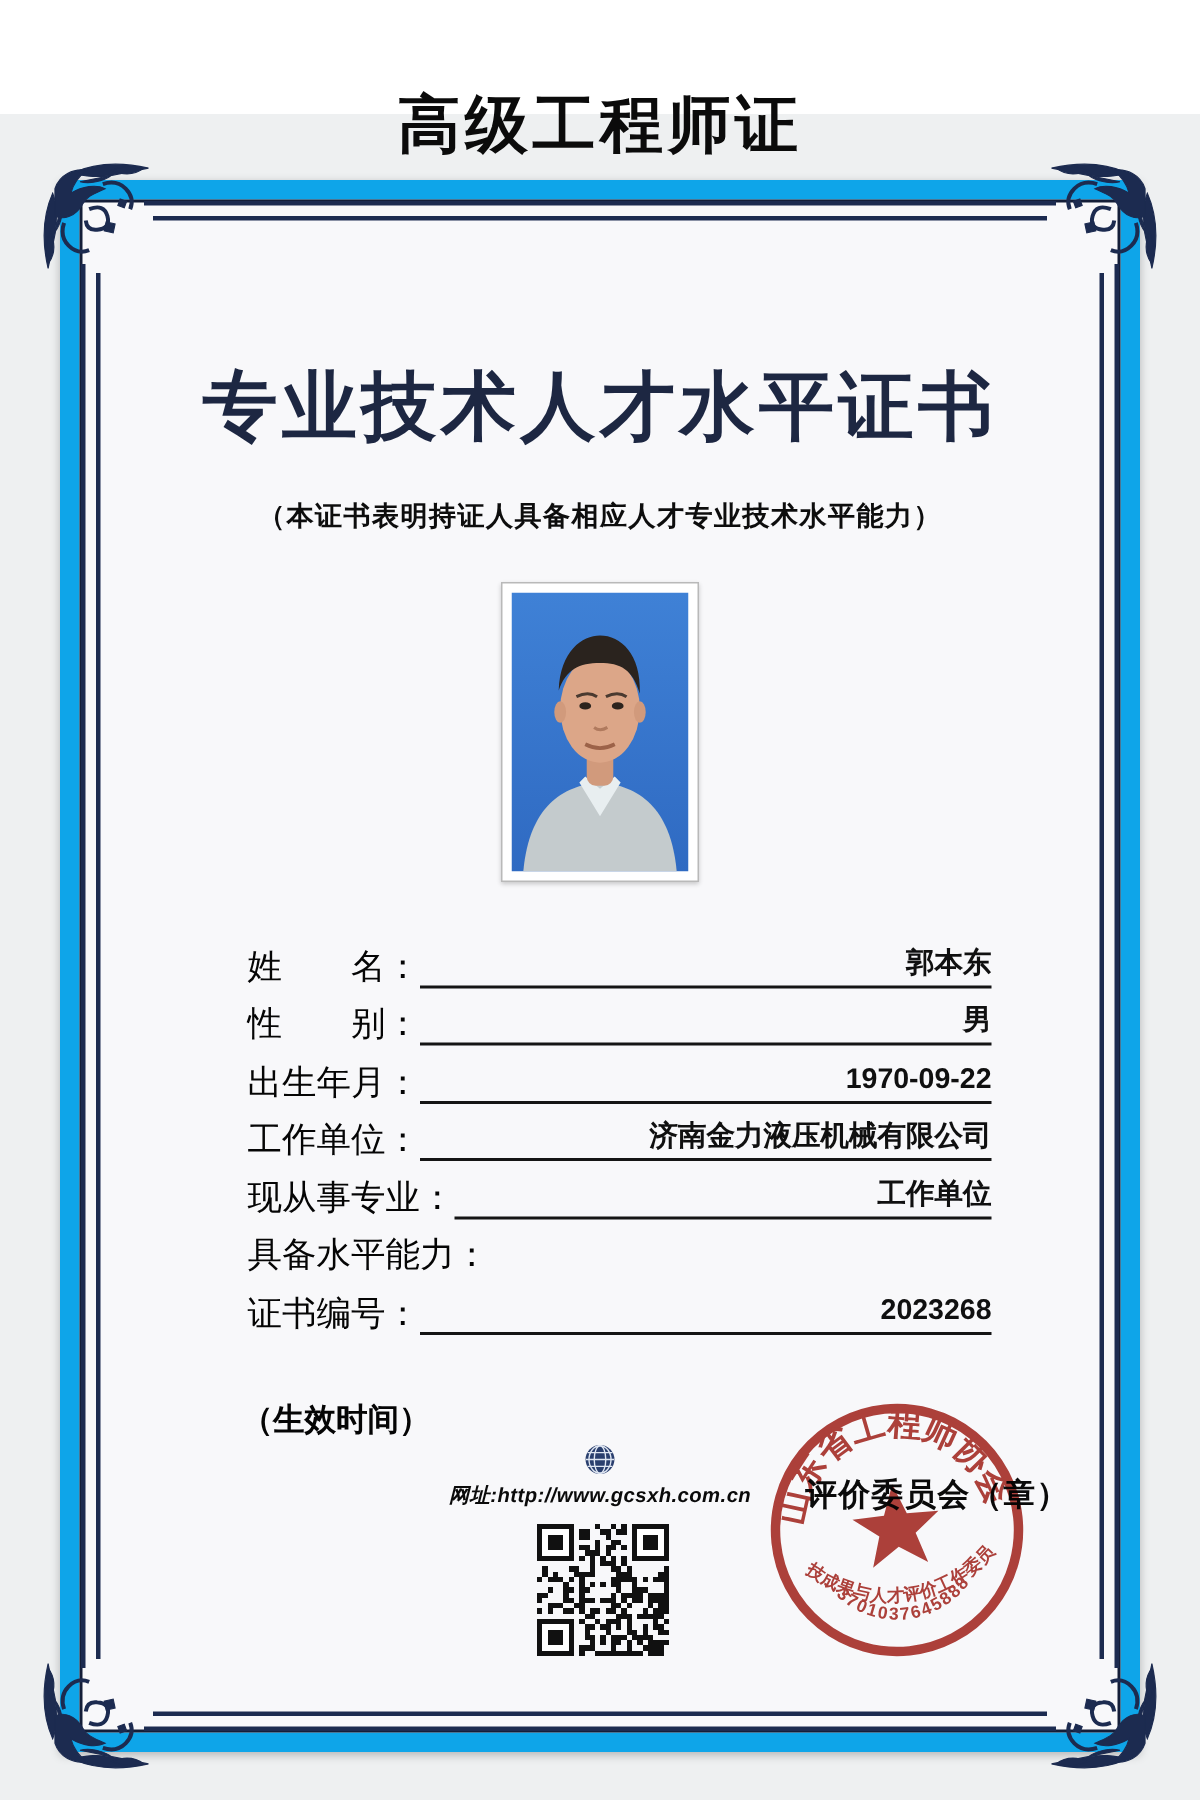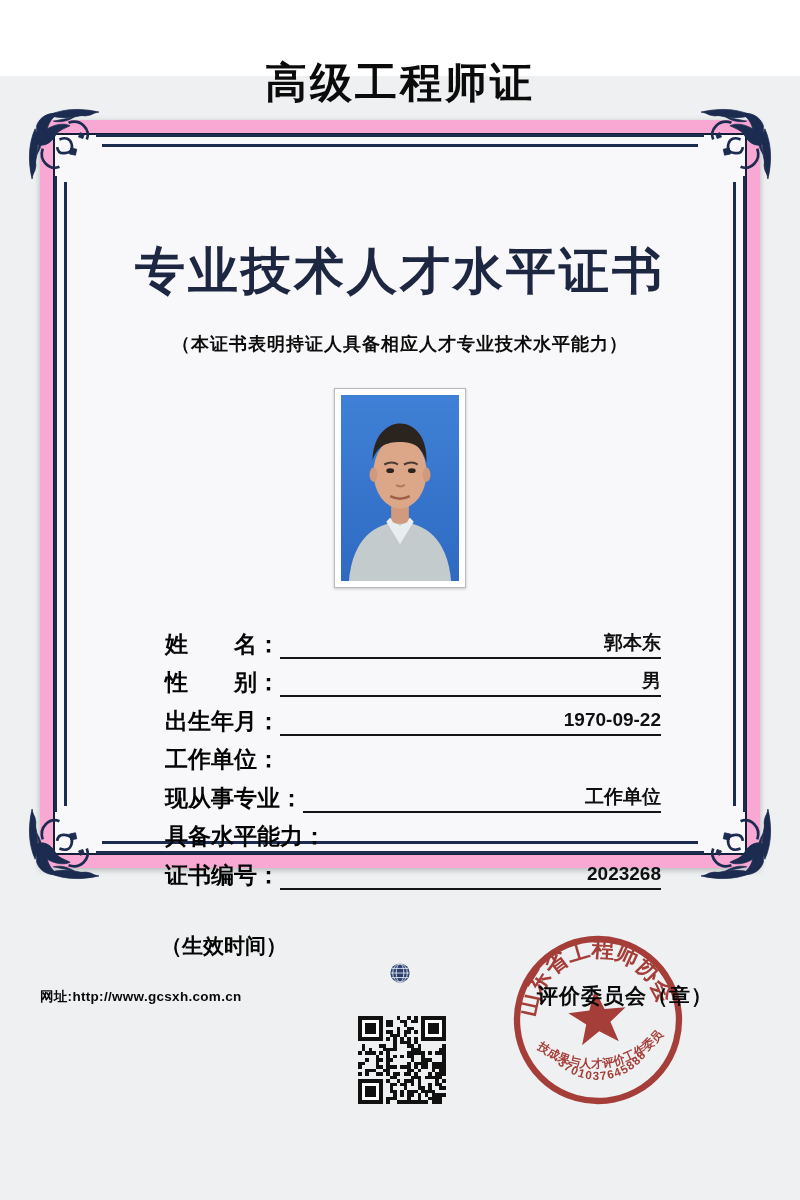--- a/index.html
+++ b/index.html
@@ -8,22 +8,22 @@
          background:#ffffff; font-family:"Liberation Sans", sans-serif; }
 
   
   .backdrop { position:absolute; left:0; top:76px; right:0; bottom:0; background:#eef0f1; }
 
   
   .page-title { position:absolute; left:0; top:18px; width:100%; text-align:center;
                 font-size:42px; font-weight:bold; color:#0b0b0b; letter-spacing:3px;margin-top:37px; }
 
   
-  .cert { position:absolute; left:40px; top:120px; width:720px; height:748px;
-          background:#f9a8d4; box-shadow:0 2px 6px rgba(0,0,0,.25);padding-left:44px; }
+  .cert { position:absolute; left:40px; top:120px; width:720px; height:1048px;
+          background:#0ea5e9; box-shadow:0 2px 6px rgba(0,0,0,.25);padding-left:44px; }
   .paper { position:absolute; inset:13px; background:#f8f8fa; border:2px solid #141e38; }
 
   
   .frame { position:absolute; inset:14px; }
   .fl { position:absolute; background:#1c2b50; }
   .fl.t1 { top:0;    left:42px; right:42px; height:3px; }
   .fl.t2 { top:10px; left:48px; right:48px; height:3px; }
   .fl.b1 { bottom:0;    left:42px; right:42px; height:3px; }
   .fl.b2 { bottom:10px; left:48px; right:48px; height:3px; }
   .fl.l1 { left:0;    top:42px; bottom:42px; width:3px; }
@@ -48,29 +48,29 @@
 
   
   .photo-frame { position:absolute; top:268px; left:50%; transform:translateX(-50%);
                  width:132px; height:200px; background:#ffffff;
                  border:1px solid #b9b9b9; box-shadow:0 1px 3px rgba(0,0,0,.2); padding:6px; }
   .photo-frame svg { width:100%; height:100%; display:block; }
 
   
   .fields { position:absolute; left:125px; top:500px; width:496px; }
   .row { display:flex; align-items:flex-end; height:38.5px; }
-  .flabel { font-weight:bold; font-size:23px; color:#050505; white-space:pre; line-height:1.25; }
+  .flabel { font-weight:normal; font-size:23px; color:#050505; white-space:pre; line-height:1.25; }
   .fval { flex:1; text-align:right; border-bottom:2px solid #151515;
           font-size:19px; font-weight:700; color:#101010; padding-bottom:1px; line-height:1.3; }
   .effective { position:absolute; left:121px; top:812px; font-size:21px; font-weight:bold; color:#050505;font-family:Liberation Serif, serif; }
 
   
   .globe { position:absolute; top:842px; left:50%; transform:translateX(-50%); width:22px; height:22px; }
-  .website { position:absolute; top:868px; left:0; width:100%; text-align:left;
-             font-size:13.5px; font-weight:bold; color:#0a0a0a; letter-spacing:.3px; }
+  .website { position:absolute; top:868px; left:0; width:100%; text-align:center;
+             font-size:13.5px; font-weight:bold; color:#0a0a0a; letter-spacing:.3px;font-style:italic; }
   .qr { position:absolute; top:896px; left:318px; width:88px; height:88px; }
   .qr svg { width:100%; height:100%; display:block; }
 
   
   .seal-overlay-text { position:absolute; top:862px; left:452px; width:266px; text-align:center;
                        font-size:21px; font-weight:bold; color:#0a0a0a; letter-spacing:1px; z-index:4; }
   .seal { position:absolute; top:810px; left:468px; width:180px; height:180px; z-index:5;
           opacity:.93; mix-blend-mode:multiply; transform:rotate(-6deg); }
   .seal svg { width:100%; height:100%; display:block; }
 </style>
@@ -197,20 +197,21 @@
       <div class="row">
         <span class="flabel">性　　别：</span>
         <span class="fval">男</span>
       </div>
       <div class="row">
         <span class="flabel">出生年月：</span>
         <span class="fval">1970-09-22</span>
       </div>
       <div class="row">
         <span class="flabel">工作单位：</span>
+        <span class="fval">济南金力液压机械有限公司</span>
       </div>
       <div class="row">
         <span class="flabel">现从事专业：</span>
         <span class="fval">工作单位</span>
       </div>
       <div class="row">
         <span class="flabel">具备水平能力：</span>
       </div>
       <div class="row">
         <span class="flabel">证书编号：</span>

